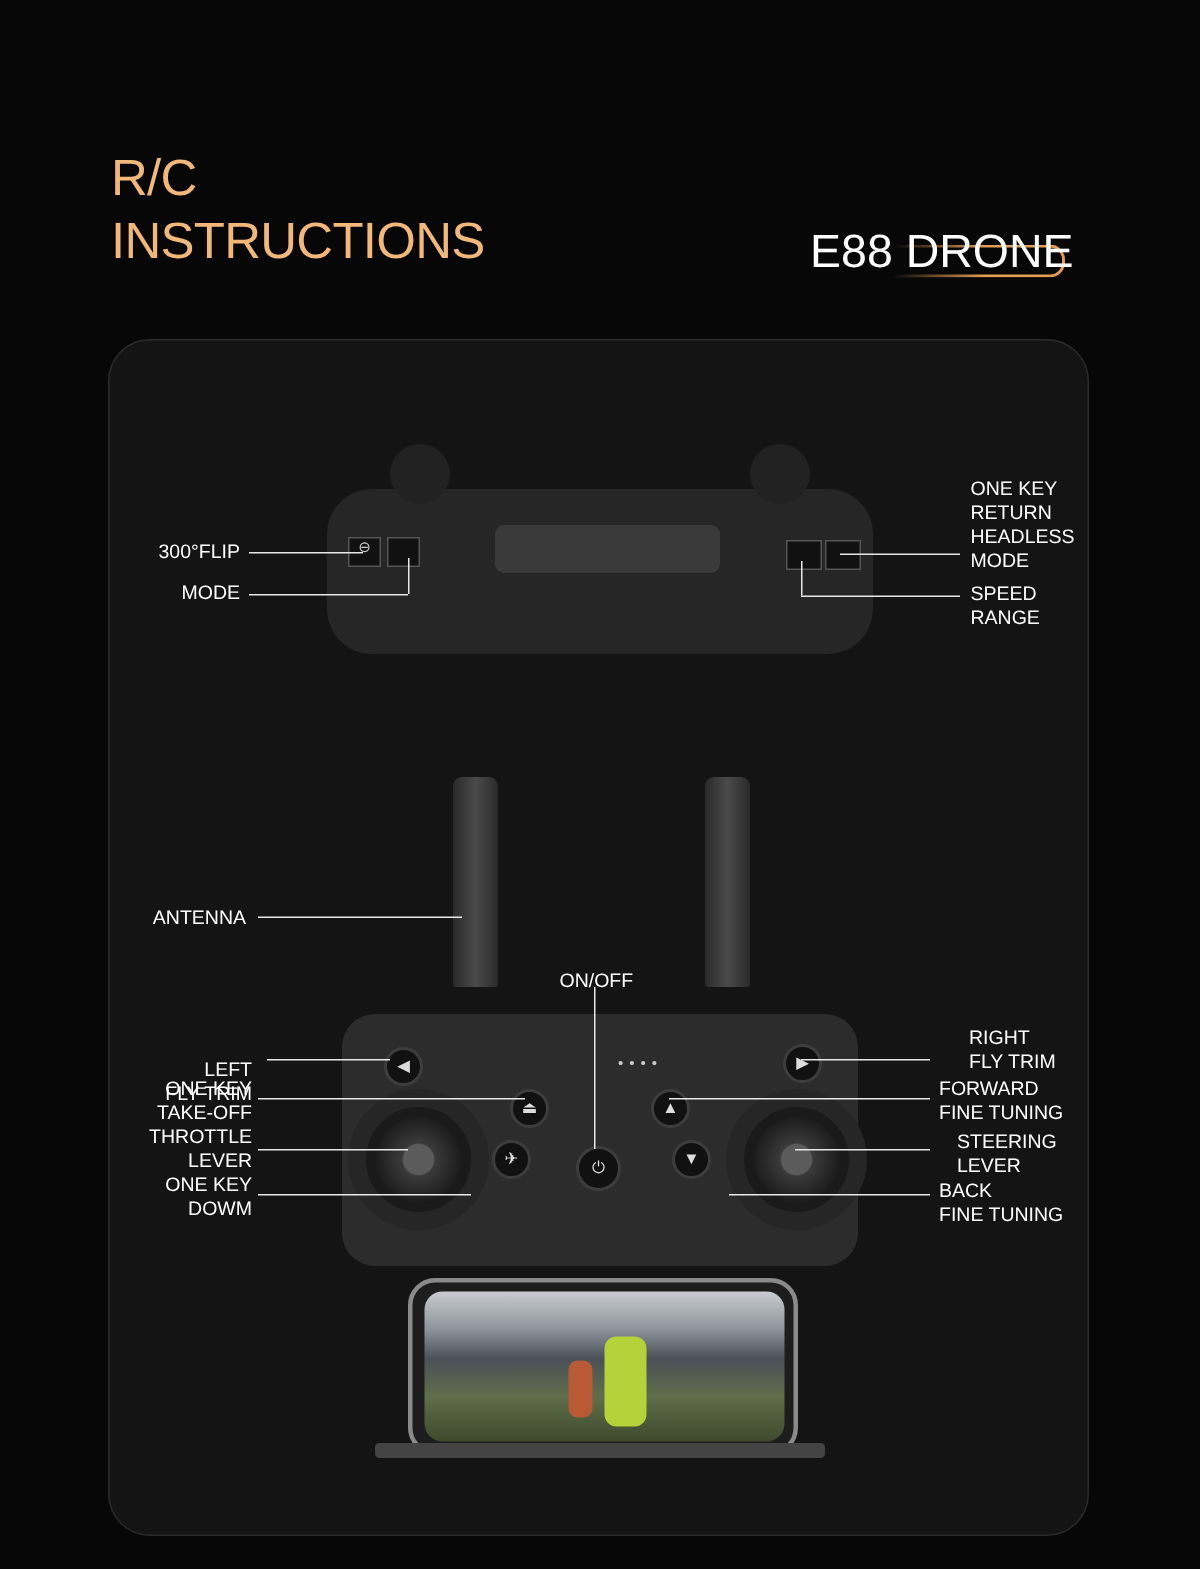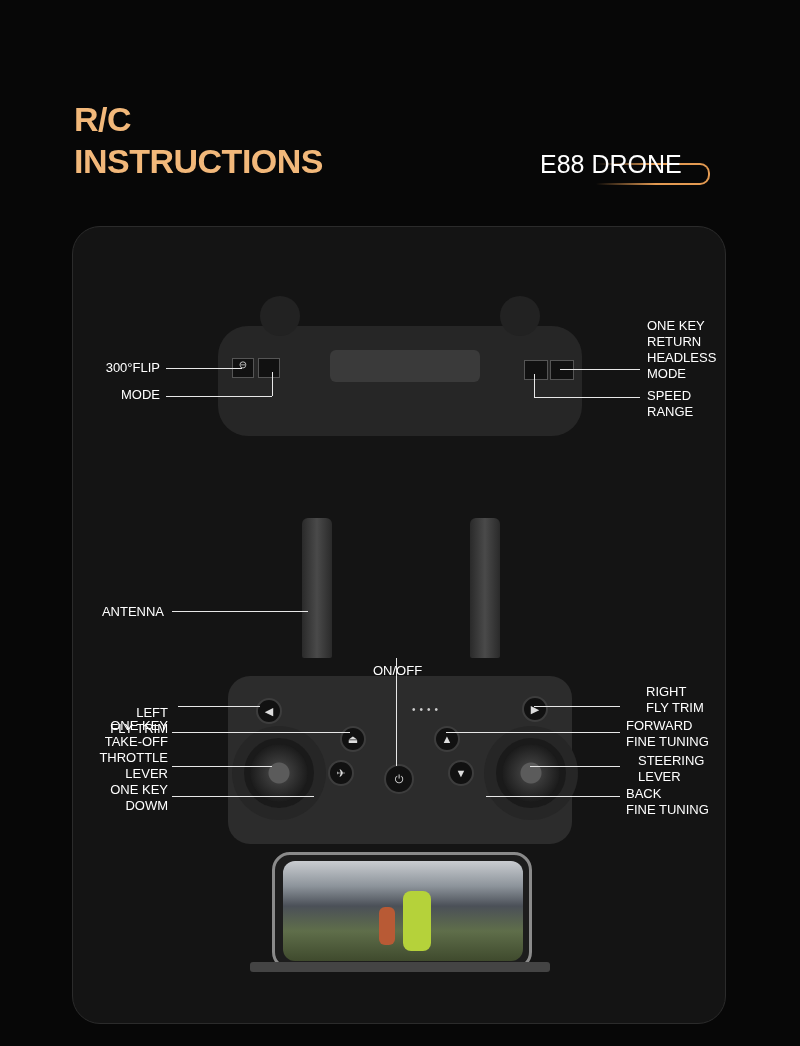--- a/index.html
+++ b/index.html
@@ -1,20 +1,20 @@
 <!DOCTYPE html>
 <html><head>
 <meta charset="utf-8">
 <style>
   html,body{margin:0;padding:0;}
   body{width:800px;height:1046px;background:#070707;position:relative;overflow:hidden;font-family:"Liberation Sans",sans-serif;}
-  .title{position:absolute;left:74px;color:#f2b87a;font-weight:bold;font-size:34px;letter-spacing:-0.5px;}
+  .title{position:absolute;left:74px;color:#f2b87a;font-weight:normal;font-size:34px;letter-spacing:-0.5px;}
   .t1{top:100px;}
   .t2{top:142px;}
-  .brand{position:absolute;left:540px;top:150px;color:#fff;font-size:25px;}
+  .brand{position:absolute;left:540px;top:150px;color:#fff;font-size:31px;}
   .brand-loop{position:absolute;left:596px;top:163px;width:112px;height:18px;border:2px solid #e39a52;border-left:none;border-radius:0 10px 10px 0;}
   .brand-loop-fade{position:absolute;left:596px;top:163px;width:60px;height:22px;background:linear-gradient(90deg,#070707,rgba(7,7,7,0));}
   .panel{position:absolute;left:72px;top:226px;width:652px;height:796px;border-radius:28px;background:#141414;border:1px solid #2b2b2b;}
   .label{position:absolute;color:#fff;font-size:13px;line-height:16px;white-space:pre-line;}
   .r{text-align:right;}
   .line{position:absolute;background:#e8e8e8;height:1px;}
   .vline{position:absolute;background:#e8e8e8;width:1px;}
   .ctrl{position:absolute;background:#2c2c2c;border-radius:22px;}
   .stick{position:absolute;width:58px;height:58px;border-radius:50%;background:radial-gradient(circle,#5b5b5b 0 10px,#3a3a3a 11px,#1b1b1b 29px);border:6px solid #1a1a1a;box-shadow:0 0 0 12px #262626;}
   .btn{position:absolute;width:22px;height:22px;border-radius:50%;background:#111;border:2px solid #3d3d3d;color:#ddd;font-size:11px;text-align:center;line-height:22px;}
@@ -70,21 +70,21 @@
 <div class="btn" style="left:256px;top:698px;">◀</div>
 <div class="btn" style="left:340px;top:726px;">⏏</div>
 <div class="btn" style="left:328px;top:760px;">✈</div>
 <div class="btn" style="left:522px;top:696px;">▶</div>
 <div class="btn" style="left:434px;top:726px;">▲</div>
 <div class="btn" style="left:448px;top:760px;">▼</div>
 <div class="btn" style="left:384px;top:764px;width:26px;height:26px;line-height:26px;">⏻</div>
 
 <div class="label r" style="left:90px;top:604px;width:74px;">ANTENNA</div>
 <div class="line" style="left:172px;top:611px;width:136px;"></div>
-<div class="label" style="left:373px;top:663px;">ON/OFF</div>
+<div class="label" style="left:373px;top:646px;">ON/OFF</div>
 <div class="vline" style="left:396px;top:658px;height:108px;"></div>
 
 <div class="label r" style="left:80px;top:682px;width:88px;margin-top:23px;">LEFT
 FLY TRIM</div>
 <div class="line" style="left:178px;top:706px;width:82px;"></div>
 <div class="label r" style="left:80px;top:718px;width:88px;">ONE KEY
 TAKE-OFF</div>
 <div class="line" style="left:172px;top:732px;width:178px;"></div>
 <div class="label r" style="left:80px;top:750px;width:88px;">THROTTLE
 LEVER</div>

